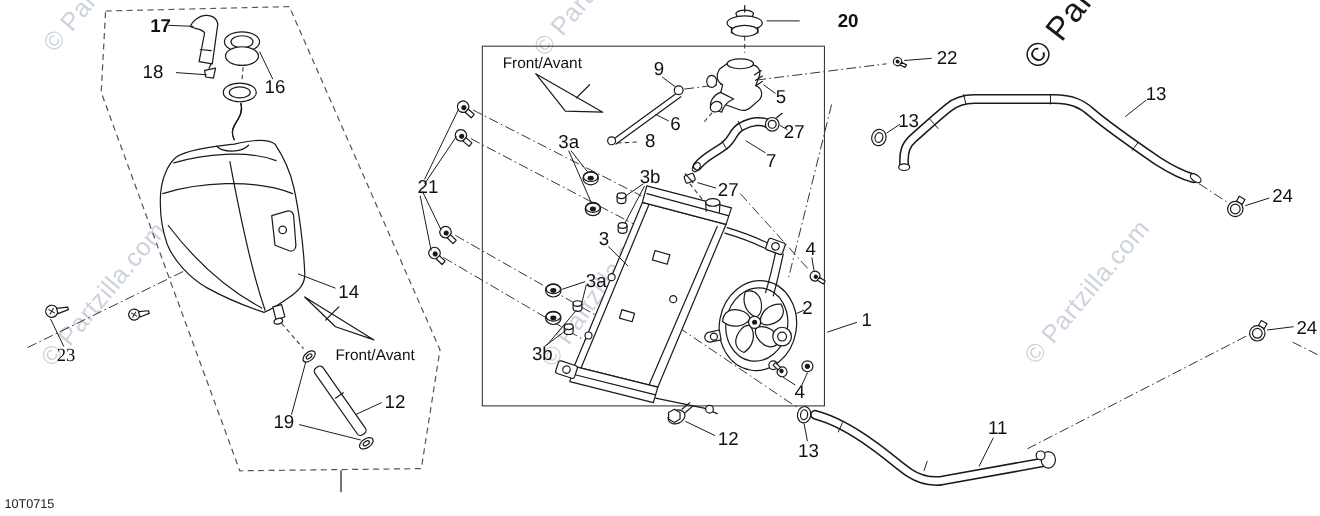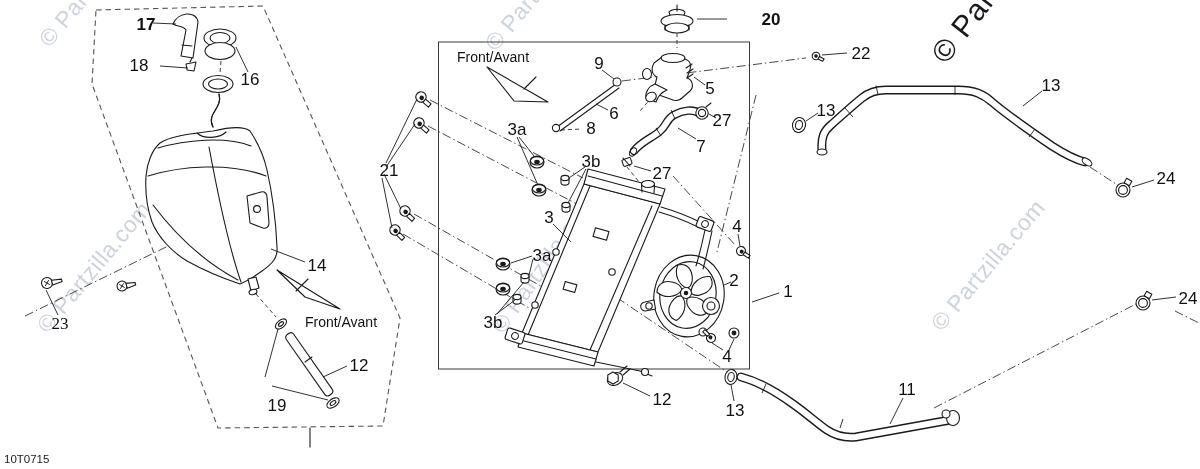--- a/index.html
+++ b/index.html
@@ -412,21 +412,21 @@
       <line class="ld" x1="1152" y1="300" x2="1176" y2="297"></line>
       <line class="ld" x1="890" y1="424" x2="903" y2="398"></line>
     </g>
   </svg>
 
   <div class="lbl" style="left:146px;top:24px;font-weight:bold;">17</div>
   <div class="lbl" style="left:139px;top:65px;">18</div>
   <div class="lbl" style="left:250px;top:79px;">16</div>
   <div class="lbl" style="left:317px;top:265px;">14</div>
   <div class="lbl" style="left:60px;top:323px;font-family:Liberation Serif, serif;">23</div>
-  <div class="lbl" style="left:277px;top:384px;margin-top:21px;">19</div>
+  <div class="lbl" style="left:258px;top:384px;">19</div>
   <div class="lbl" style="left:359px;top:365px;">12</div>
   <div class="lbl" style="left:311px;top:476px;">25</div>
   <div class="lbl" style="left:377px;top:170px;margin-left:12px;">21</div>
   <div class="lbl fa" style="left:341px;top:322px;">Front/Avant</div>
   <div class="lbl fa" style="left:493px;top:57px;">Front/Avant</div>
   <div class="lbl" style="left:771px;top:19px;font-weight:bold;">20</div>
   <div class="lbl" style="left:599px;top:63px;">9</div>
   <div class="lbl" style="left:614px;top:113px;">6</div>
   <div class="lbl" style="left:591px;top:128px;">8</div>
   <div class="lbl" style="left:710px;top:88px;">5</div>

